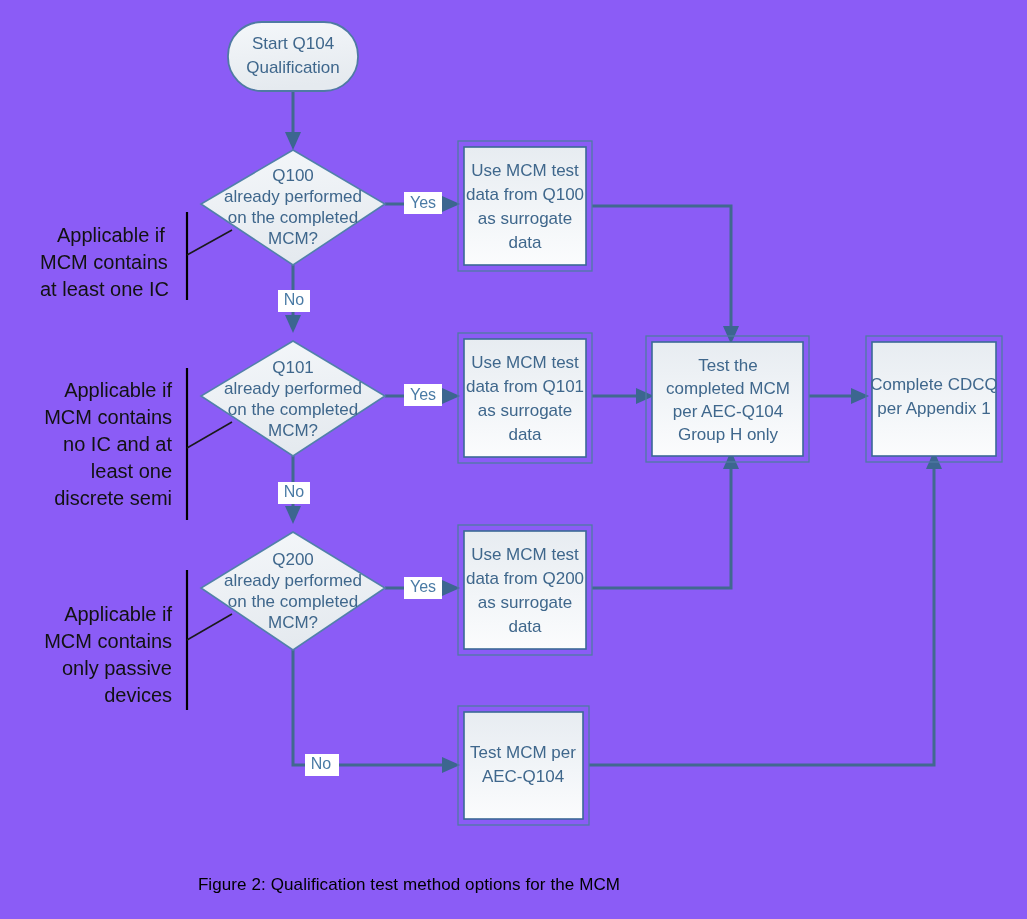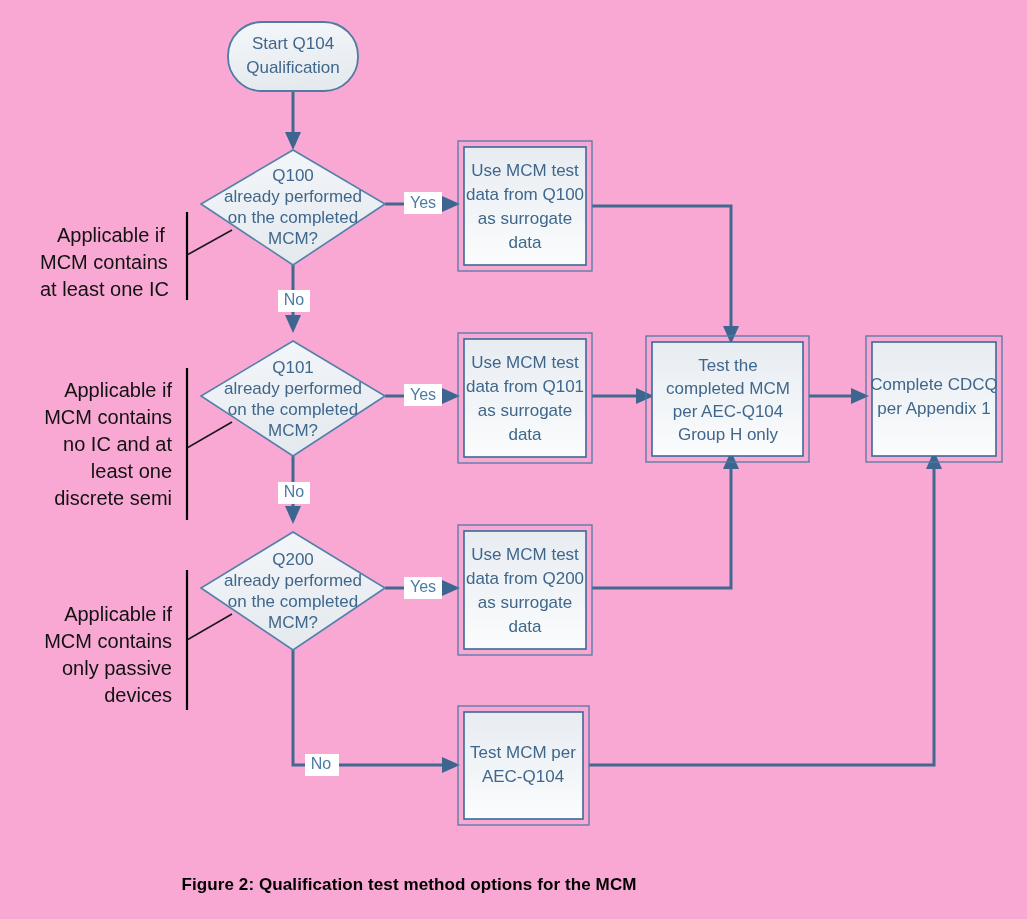--- a/index.html
+++ b/index.html
@@ -7,21 +7,21 @@
     padding: 0;
     background: #ffffff;
   }
   body {
     font-family: "Liberation Sans", sans-serif;
   }
   #page {
     position: relative;
     width: 1027px;
     height: 919px;
-    background: #f9a8d4;
+    background: #8b5cf6;
     overflow: hidden;
   }
   #flow {
     position: absolute;
     left: 0;
     top: 0;
     width: 1027px;
     height: 919px;
   }
   .outer-frame {
@@ -71,21 +71,21 @@
   }
   text.note-text.left { text-anchor: start; }
   text.note-text.right { text-anchor: end; }
   .caption {
     position: absolute;
     left: 0;
     top: 875px;
     width: 818px;
     text-align: center;
     font-family: "Liberation Sans", sans-serif;
-    font-weight: bold;
+    font-weight: normal;
     font-size: 17px;
     color: #000000;
     letter-spacing: 0.1px;
   }
 </style>
 </head>
 <body>
 
 <div id="page">
 

